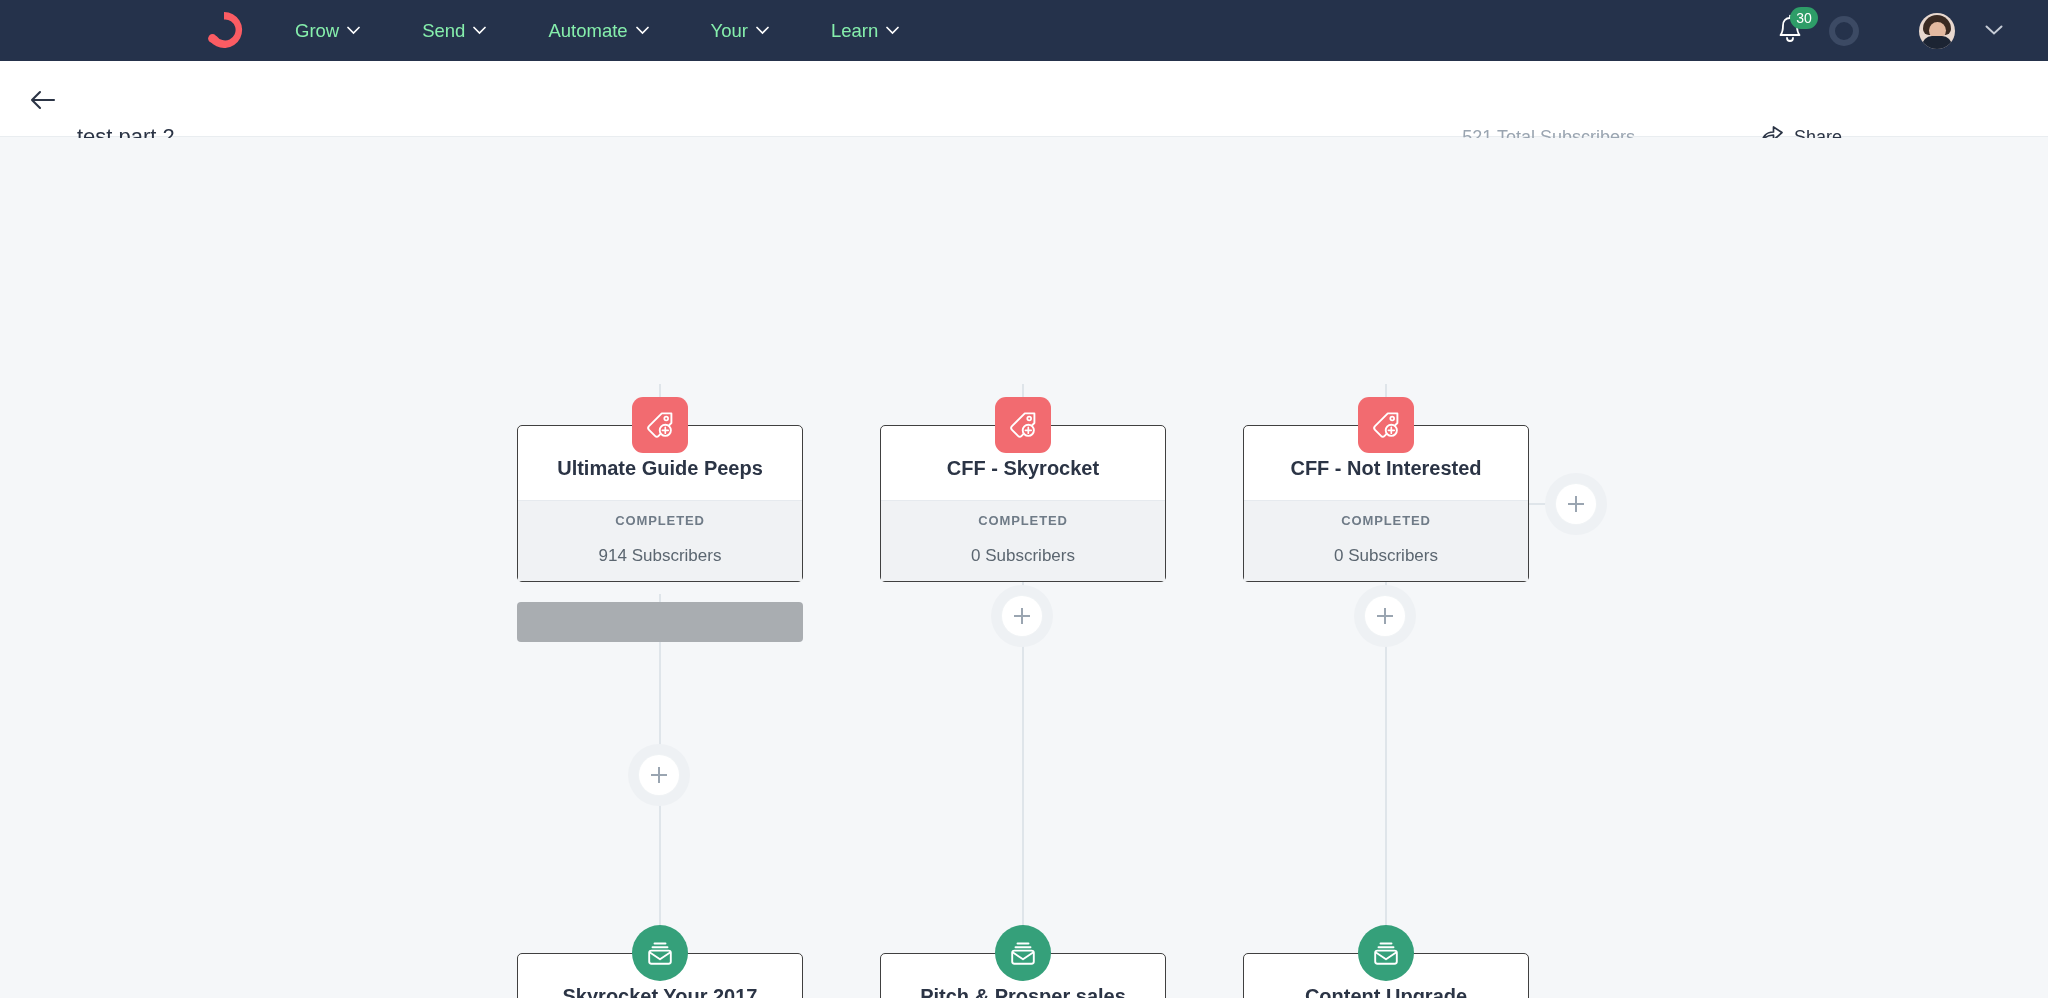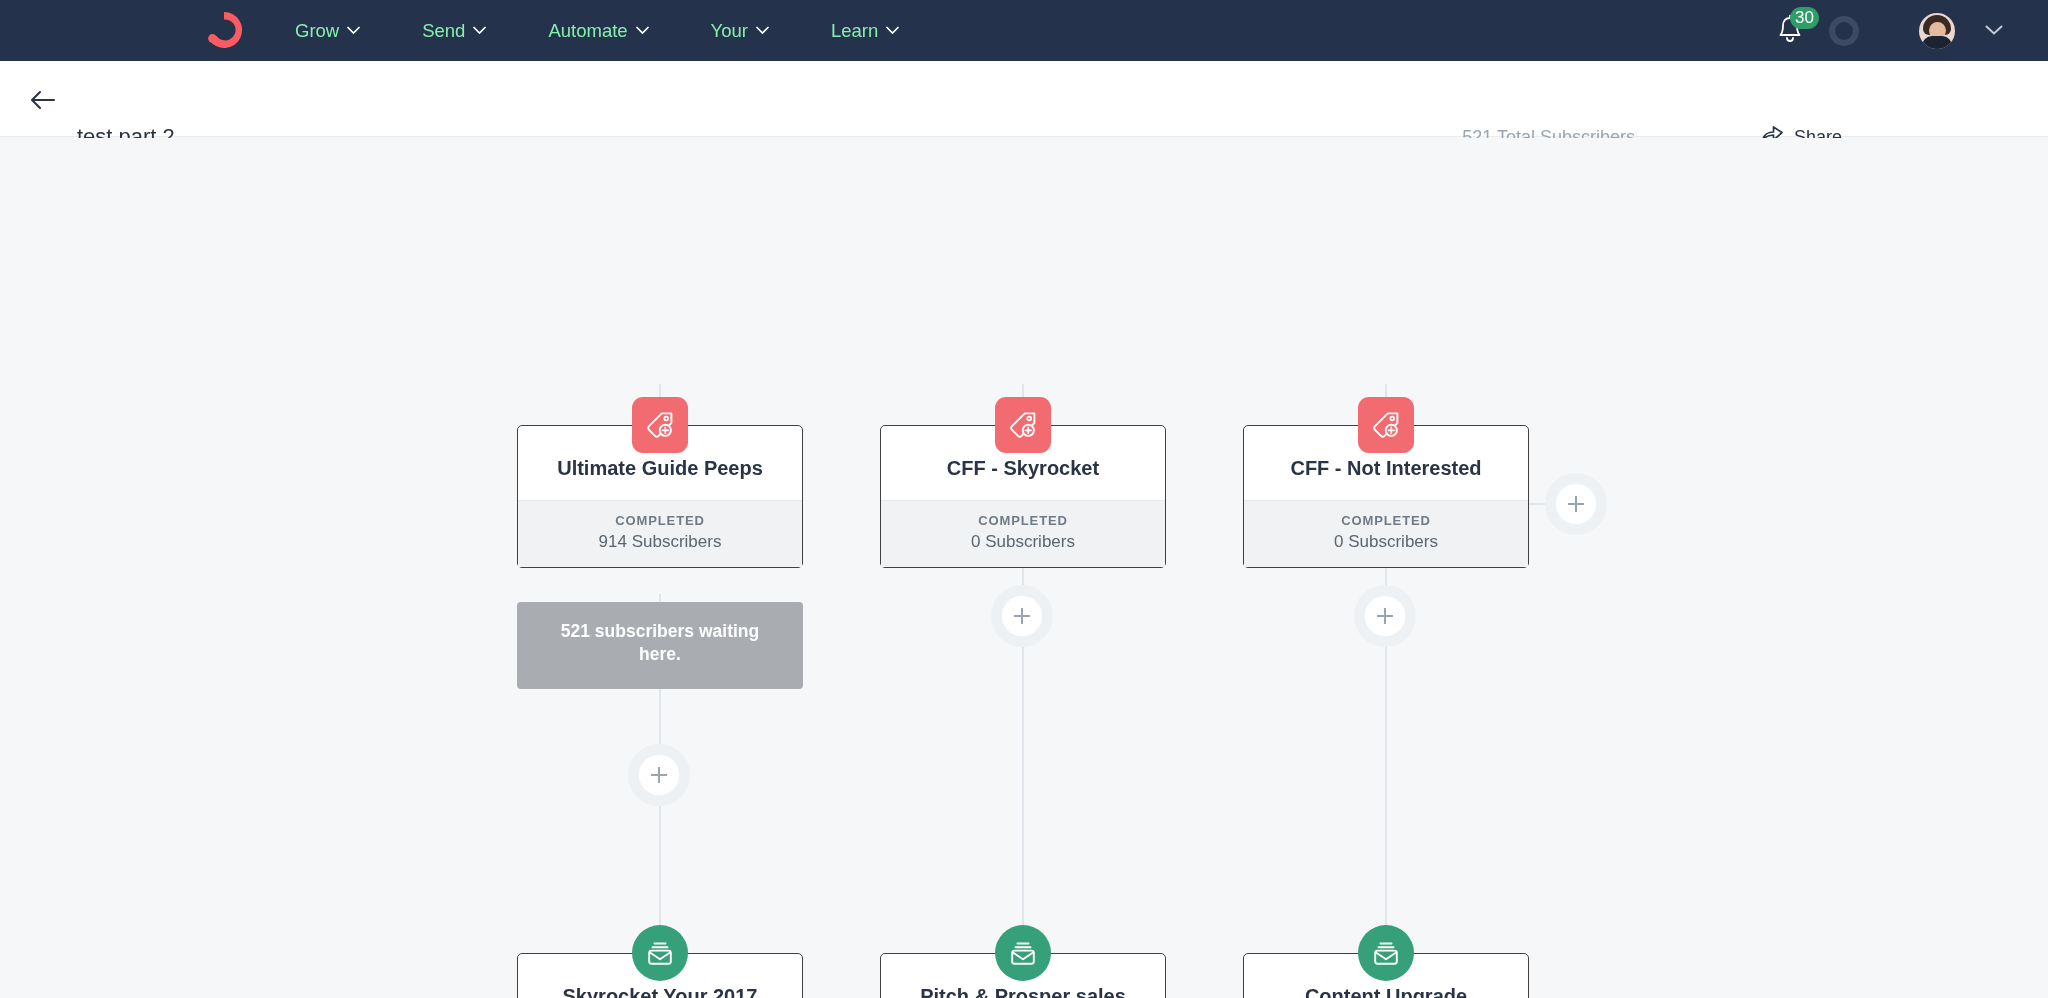--- a/index.html
+++ b/index.html
@@ -39,21 +39,21 @@
   #nav-right {
     position: absolute; right: 0; top: 0; height: 61px;
     display: flex; align-items: center;
   }
   #bell-wrap { position: relative; width: 34px; height: 34px; margin-right: 20px; }
   #bell-badge {
     position: absolute; left: 15px; top: -7px;
     min-width: 28px; height: 22px;
     background: #2e9d68; color: #fff;
     border-radius: 11px;
-    font-size: 17px; line-height: 22px; text-align: center;
+    font-size: 14px; line-height: 22px; text-align: center;
     padding: 0 5px;
   }
   #status-ring {
     width: 30px; height: 30px; border-radius: 50%;
     border: 6px solid #3c4a64;
     margin-right: 60px;
   }
   #avatar {
     width: 36px; height: 36px; border-radius: 50%;
     overflow: hidden; background: #e8d8cf;
@@ -157,21 +157,21 @@
   .card-foot {
     background: #f0f2f4;
     border-top: 1px solid #e6eaee;
     display: flex;
     padding: 12px 0 15px 0;
   }
   .stat { flex: 1; text-align: center; }
   .stat-label {
     font-size: 13px; font-weight: 700; color: #6f7b87;
     letter-spacing: 0.9px;
-    margin-bottom: 4px;
+    margin-bottom: 18px;
   }
   .stat-value { font-size: 17px; color: #5b6670; }
 
   
   .node-icon {
     position: absolute;
     width: 56px; height: 56px;
     display: flex; align-items: center; justify-content: center;
     z-index: 5;
   }
@@ -349,21 +349,20 @@
     <div class="card-title">Ultimate Guide Peeps</div>
     <div class="card-foot">
       <div class="stat">
         <div class="stat-label">COMPLETED</div>
         <div class="stat-value">914 Subscribers</div>
       </div>
     </div>
   </div>
 
   <div class="paused-box" style="left: 517px; top: 464px;">
-    <div class="paused-title">521 subscribers waiting here.</div>
   </div>
 
   <div class="plus-btn" style="left:628px; top:606px;">
     <div class="plus-inner"></div>
   </div>
 
   <div class="node-icon icon-email" style="left:632px; top:787px;">
     <svg width="30" height="30" viewBox="0 0 30 30">
       <path d="M9.5 5.5 L20.5 5.5" stroke="#ffffff" stroke-width="1.9" stroke-linecap="round"></path>
       <path d="M7.5 9.3 L22.5 9.3" stroke="#ffffff" stroke-width="1.9" stroke-linecap="round"></path>

